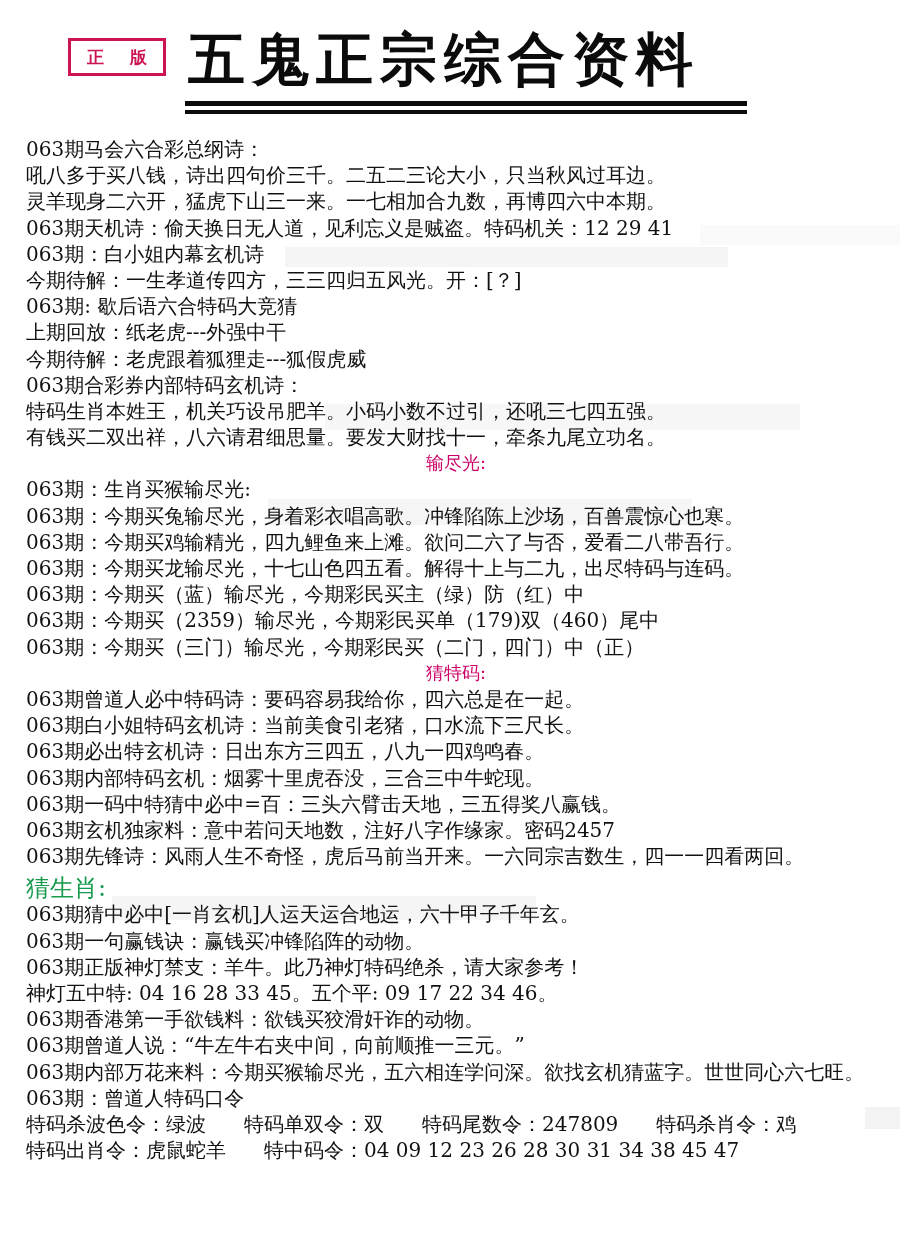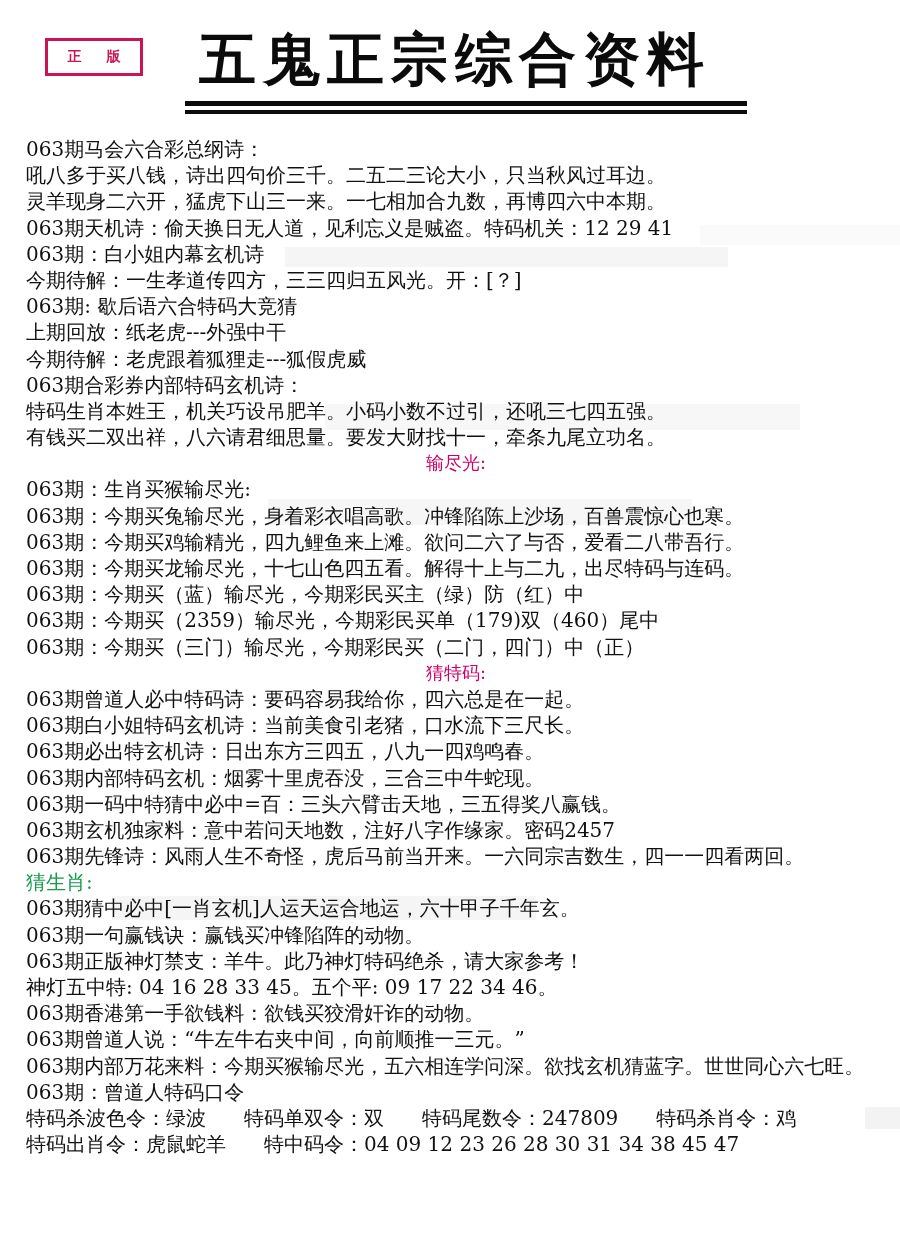--- a/index.html
+++ b/index.html
@@ -14,56 +14,55 @@
     width:900px;height:1237px;
     background:#ffffff;
     color:var(--ink);
     font-family:"DejaVu Serif","Liberation Serif",serif;
     position:relative;
     overflow:hidden;
   }
   
   .header{position:absolute;top:0;left:0;width:900px;height:135px;}
   .badge{
-    position:absolute;left:45px;top:38px;
+    position:absolute;left:68px;top:38px;
     width:98px;height:38px;
     border:3px solid var(--badge);
     color:var(--badge);
-    font-size:14px;font-weight:bold;
+    font-size:17px;font-weight:bold;
     letter-spacing:10px;
     display:flex;align-items:center;justify-content:center;
     padding-left:10px;box-sizing:border-box;
   }
   .title{
     position:absolute;left:188px;top:28px;
     width:565px;
     font-size:57px;font-weight:bold;
     letter-spacing:7px;
     color:#0b0b0b;
     white-space:nowrap;
     line-height:1.1;
-    margin-left:11px;
   }
   .title-underline{
     position:absolute;left:185px;top:101px;
     width:562px;height:4px;
     border-top:5px solid #0b0b0b;
     border-bottom:4px solid #0b0b0b;
   }
   
   .content{
     position:absolute;top:136px;left:26px;width:860px;
     font-size:20px;
     line-height:26.2px;
     white-space:nowrap;
   }
   .line{height:26.2px;}
   .line.b{font-weight:normal;}
   .line.c-magenta{color:var(--magenta);font-size:18px;text-align:center;}
-  .line.c-green{color:var(--green);font-size:20px;}
+  .line.c-green{color:var(--green);font-size:24px;margin-top:6px;}
   .seg{margin-right:38px;}
   
   .artifact{position:absolute;background:var(--artifact);}
   .a1{left:700px;top:225px;width:200px;height:20px;background:#fafafa;}
   .a2{left:285px;top:247px;width:443px;height:20px;}
   .a3{left:325px;top:404px;width:475px;height:26px;background:#f7f7f7;}
   .a4{left:268px;top:499px;width:424px;height:26px;background:#f6f6f6;}
   .a5{left:112px;top:896px;width:424px;height:24px;}
   .a6{left:865px;top:1107px;width:35px;height:22px;background:#f3f3f3;}
 </style>

